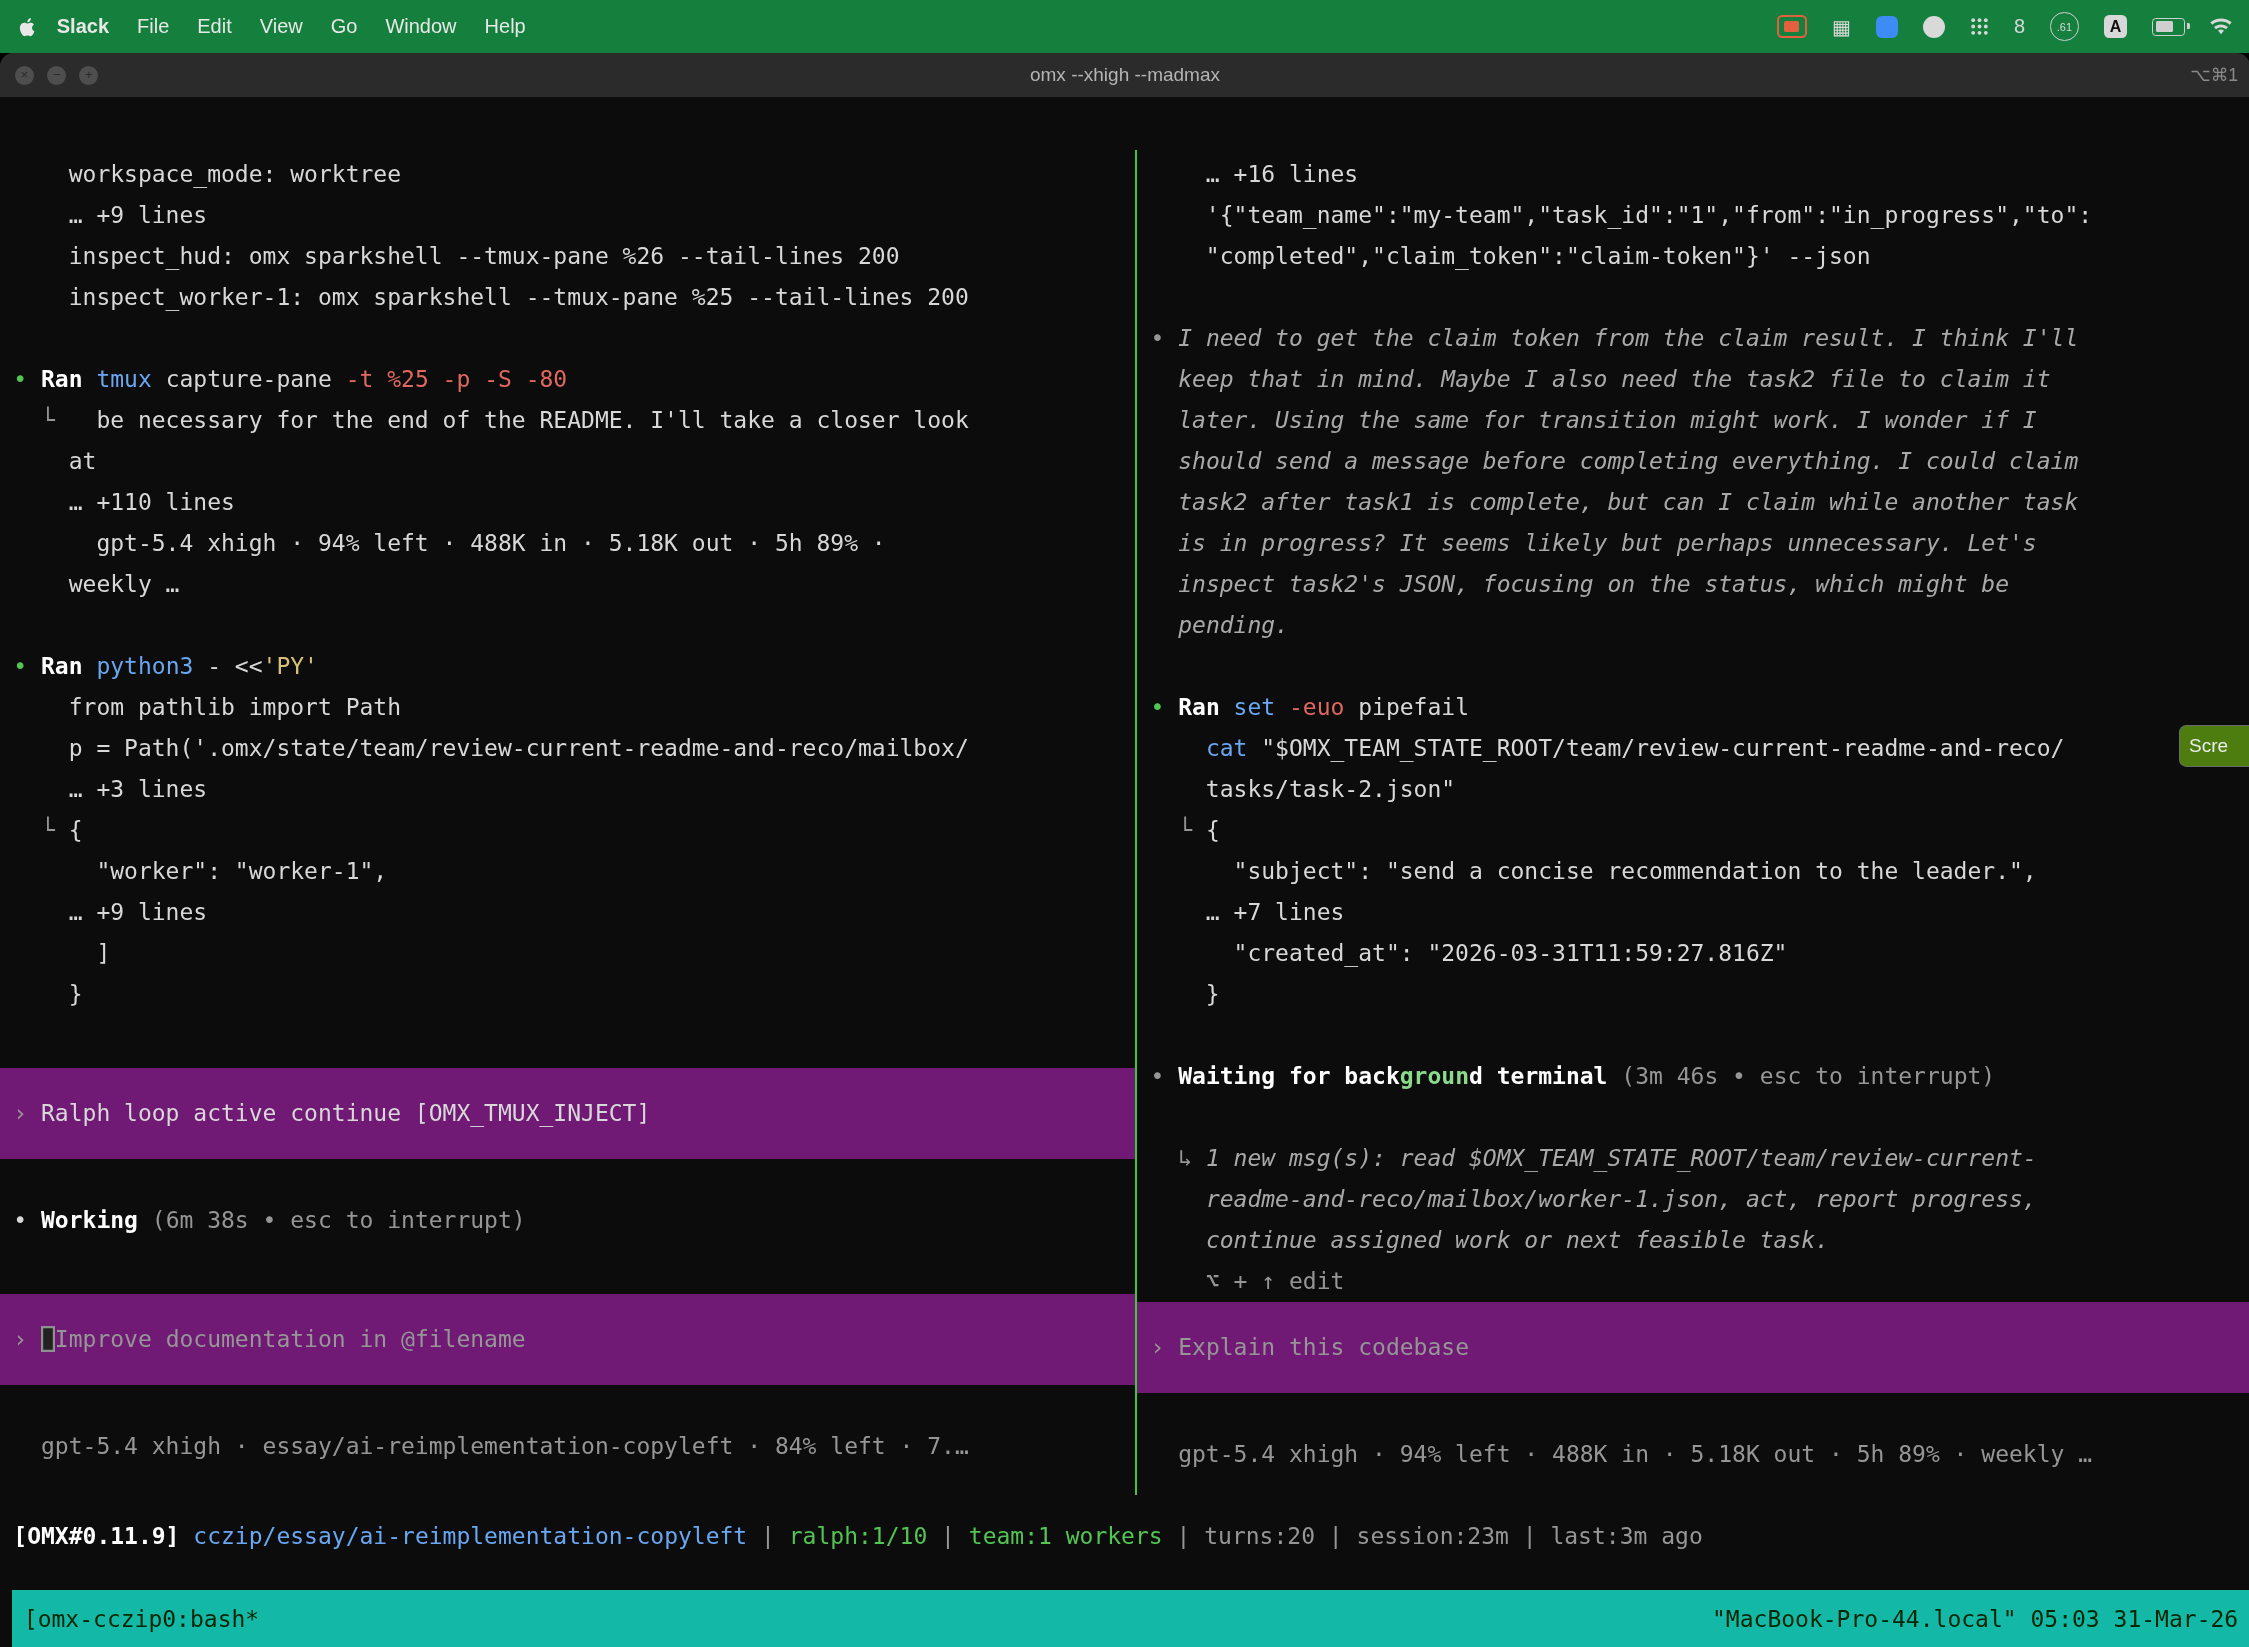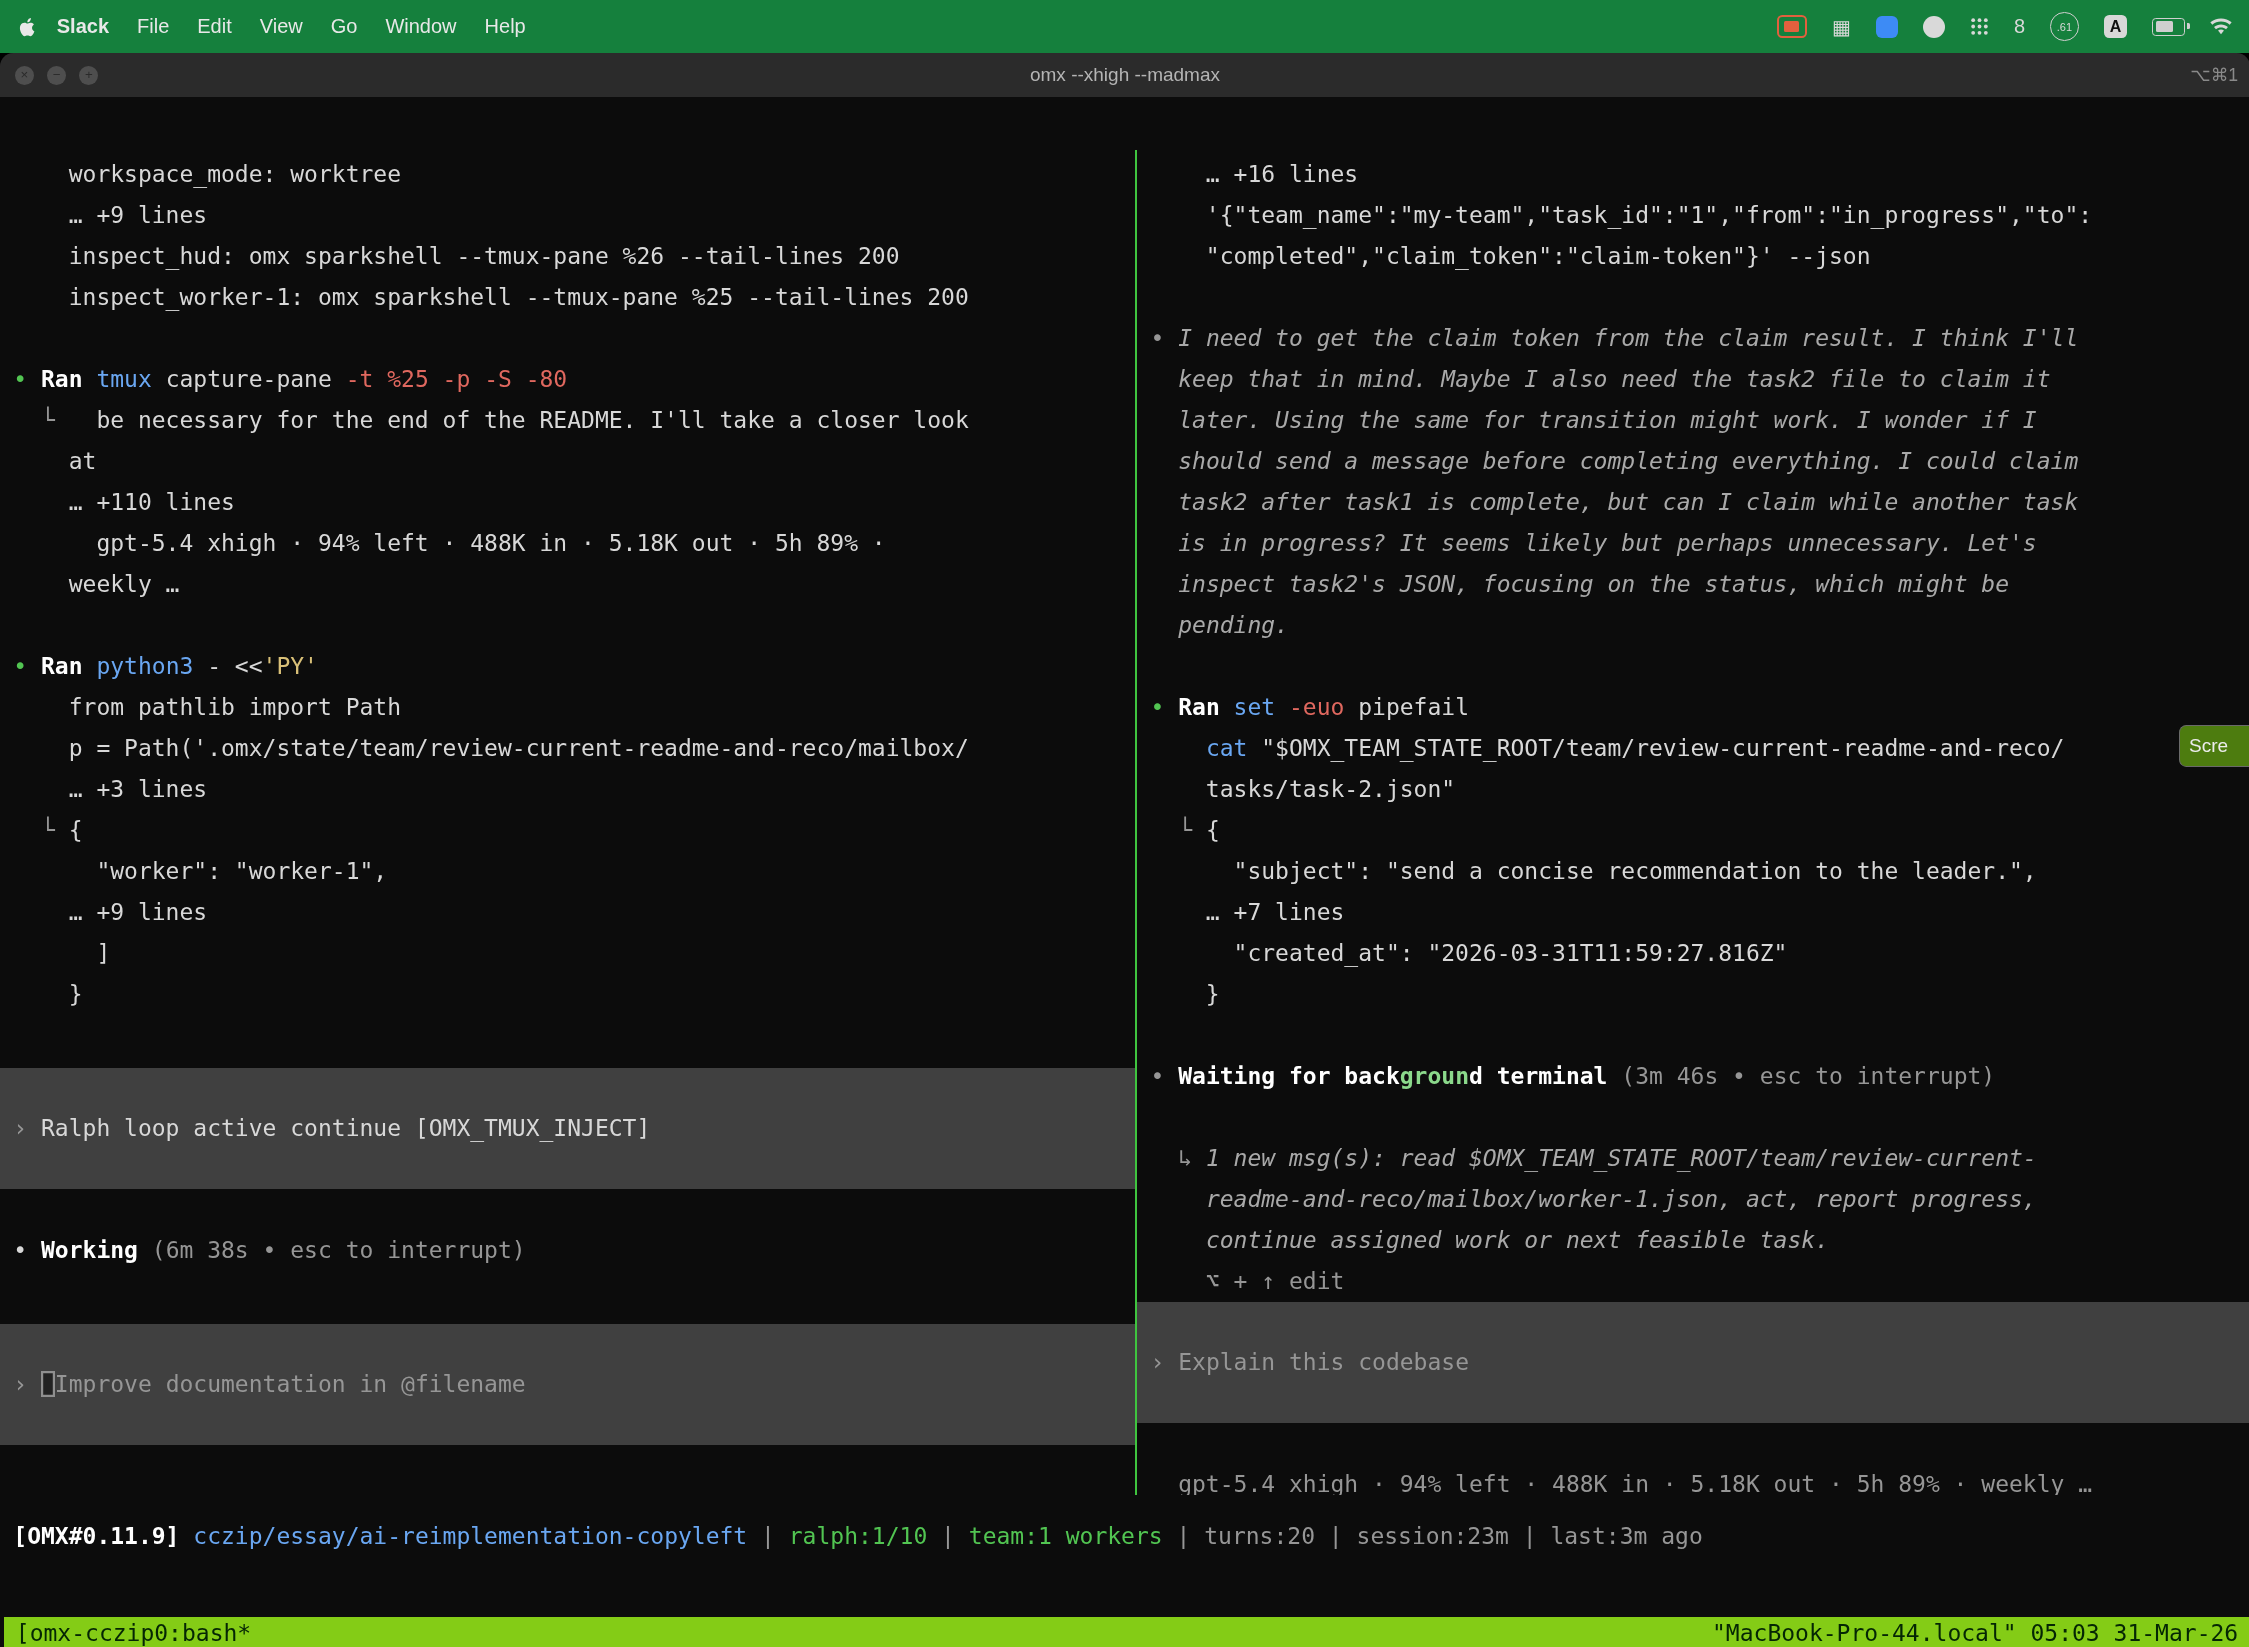--- a/index.html
+++ b/index.html
@@ -39,36 +39,36 @@
 
   
   .term{position:absolute;top:97px;left:0;right:0;bottom:0;
         font-family:"DejaVu Sans Mono","DejaVu Sans",monospace;font-size:23px;color:#d8d8d8;}
   .panes{display:flex;height:1345px;}
   .pane{padding-top:4.4px;overflow:hidden;}
   .pane.left{width:1135px;}
   .pane.right{flex:1;}
   .divider{width:2.2px;background:#3fc53f;}
   .tline{white-space:pre;line-height:41px;height:41px;padding-left:13.3px;}
-  .block.band{background:#404040;padding:40px 0;}
+  .block.band{background:#701a75;padding:25px 0;}
   .pane.left .block.band{margin-top:11.8px;}
 
   .b{color:#ffffff;font-weight:700;}
   .dim{color:#969696;}
   .blue{color:#6aa7f2;}
   .red{color:#e0685f;}
   .green{color:#52c552;}
   .yellow{color:#d9c078;}
   .it{color:#a9a9a9;font-style:italic;}
   .shim{color:#8bd98b;font-weight:700;}
   .cur{box-shadow:inset 0 0 0 2.2px #8f8f8f;background:#222;}
 
   .omx{margin-top:20.7px;}
 
-  .tmux{position:absolute;left:4px;right:0;bottom:0;height:31px;background:#84cc16;color:#042604;
+  .tmux{position:absolute;left:12px;right:0;bottom:0;height:58px;background:#14b8a6;color:#042604;
         display:flex;align-items:center;justify-content:space-between;padding:0 11.8px;
         font-family:"DejaVu Sans Mono","DejaVu Sans",monospace;font-size:23px;white-space:pre;}
 
   .overlay{position:absolute;top:725px;right:0;width:61px;height:40px;background:#4d7c0f;
            border:1.5px solid #6a6a6a;border-right:none;border-radius:7.4px 0 0 7.4px;color:#ececec;
            font-size:19px;display:flex;align-items:center;padding-left:8.9px;overflow:hidden;z-index:5;}
   svg{display:block;}
 </style>
 </head>
 <body>

